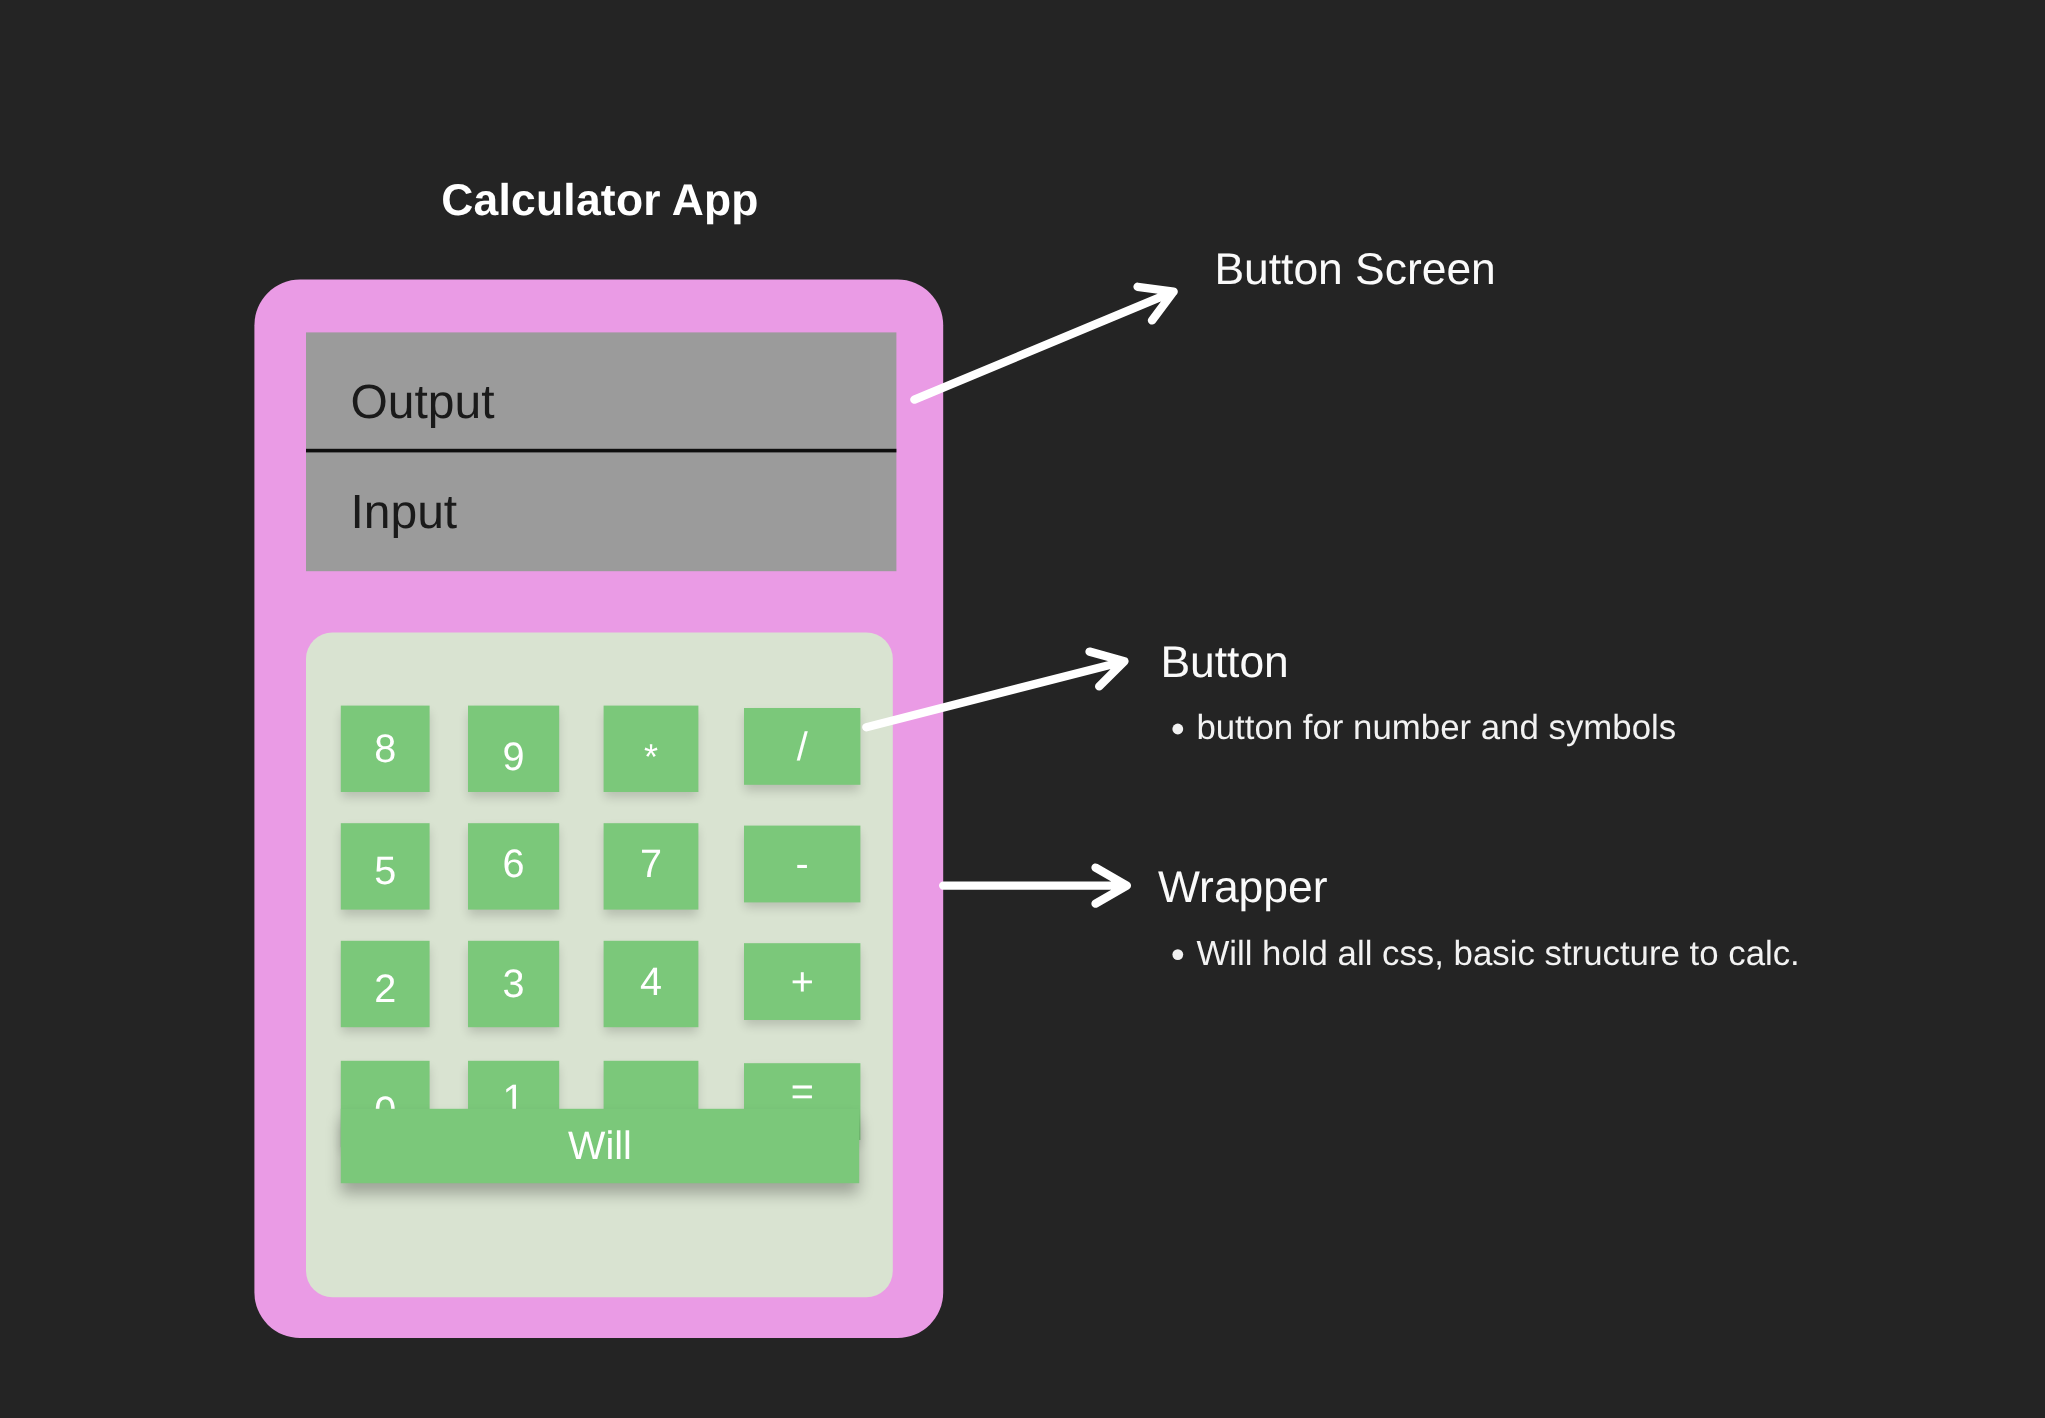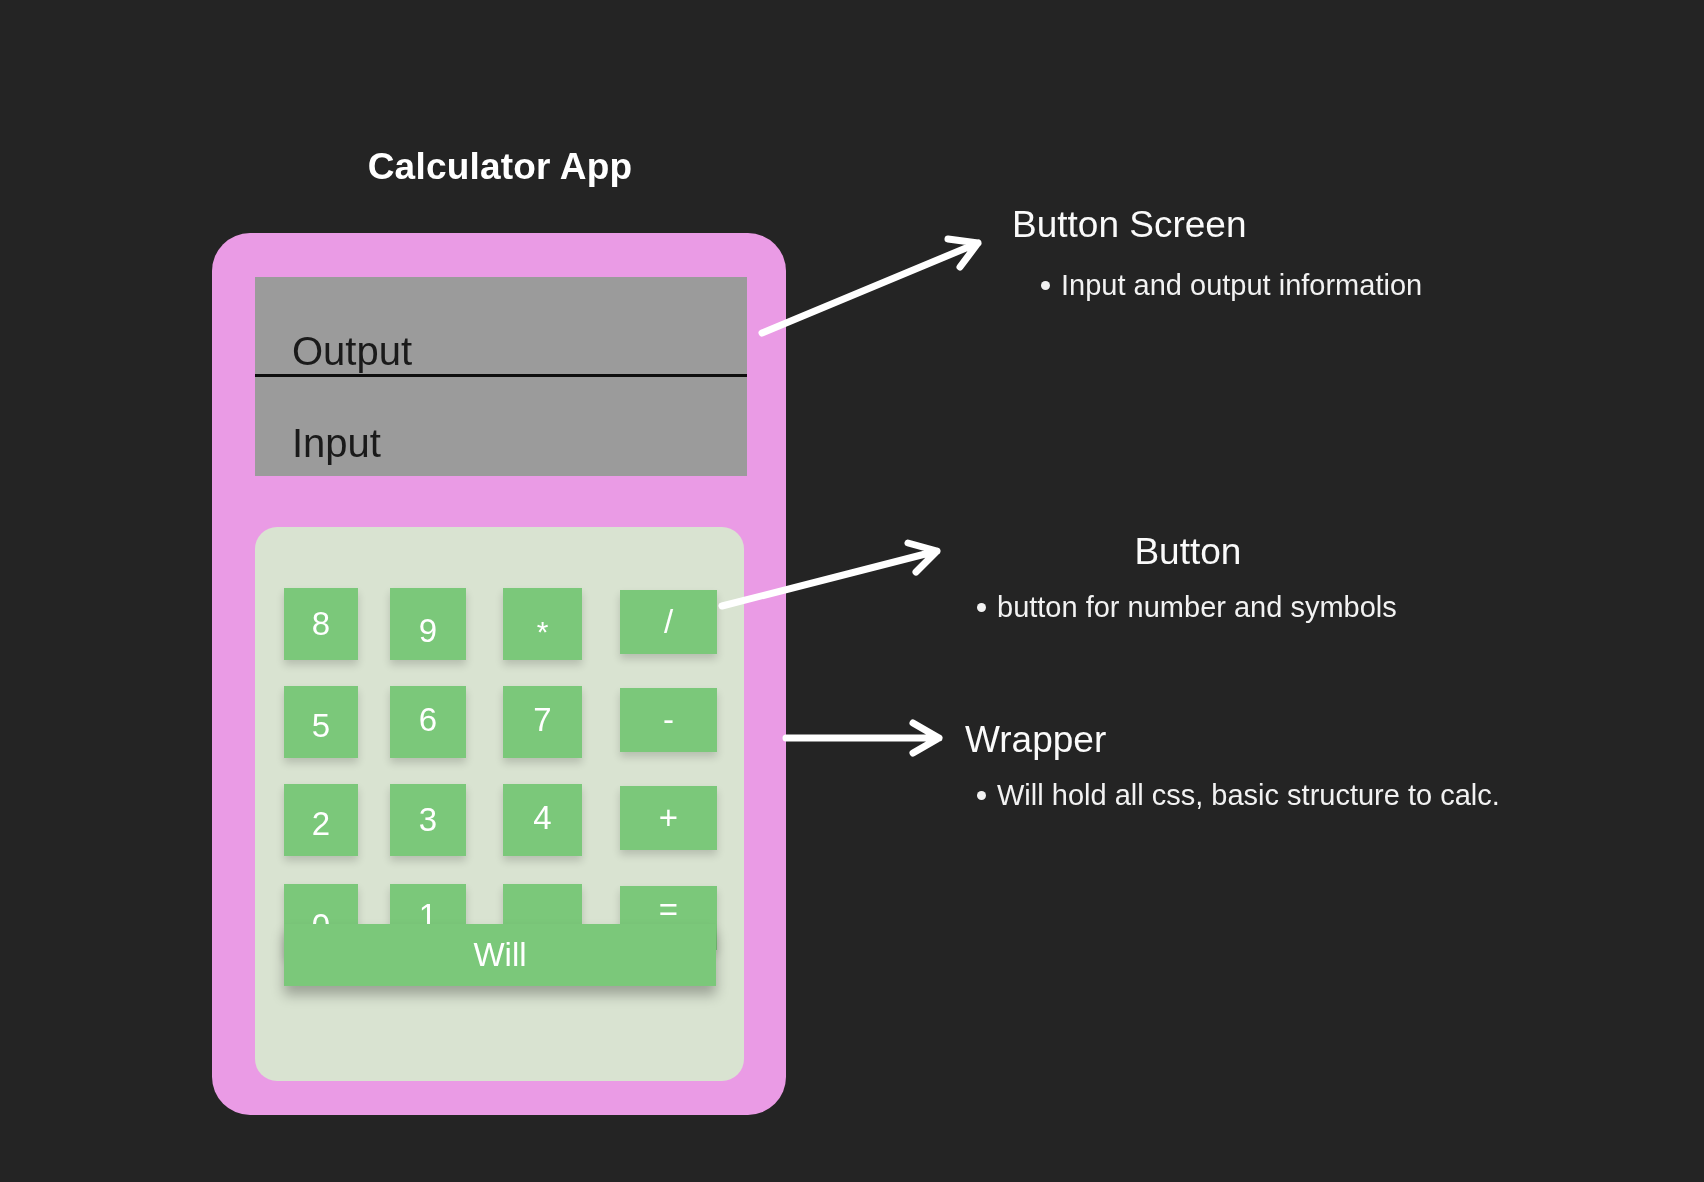--- a/index.html
+++ b/index.html
@@ -21,21 +21,21 @@
     background:var(--pink);border-radius:38px;
   }
   .screen{
     position:absolute;left:43px;top:44px;width:492px;height:199px;
     background:var(--gray);
   }
   .screen-half{position:absolute;left:0;width:100%;height:98px;}
   .screen-half.output{top:0;}
   .screen-half.input{top:100px;}
   .screen-label{
-    position:absolute;left:37px;color:var(--dark);font-size:40px;font-weight:500;margin-top:16px;
+    position:absolute;left:37px;color:var(--dark);font-size:40px;font-weight:500;
   }
   .screen-half.output .screen-label{top:36px;}
   .screen-half.input .screen-label{top:28px;}
   .screen-divider{position:absolute;left:0;top:97px;width:100%;height:3px;background:#0e0e0e;}
 
   .keypad{
     position:absolute;left:43px;top:294px;width:489px;height:554px;
     background:var(--pad);border-radius:22px;
   }
   .keys{position:absolute;left:29px;top:61px;width:433px;height:368px;}
@@ -55,21 +55,21 @@
   .ann{position:absolute;color:#fafafa;}
   .ann-heading{font-size:37px;font-weight:500;line-height:42px;white-space:nowrap;}
   .bullet{display:flex;align-items:center;white-space:nowrap;}
   .bullet-dot{
     width:9px;height:9px;border-radius:50%;background:#f2f2f2;flex:0 0 auto;
     margin-right:11px;
   }
   .bullet-text{font-size:29px;font-weight:400;color:#f2f2f2;line-height:34px;}
   .ann1{left:1012px;top:204px;}
   .ann1 .bullet{margin:22px 0 0 29px;}
-  .ann2{left:967px;top:531px;text-align:center;}
+  .ann2{left:967px;top:531px;}
   .ann2 .bullet{margin:17px 12px 0 10px;}
   .ann3{left:965px;top:719px;}
   .ann3 .bullet{margin:17px 0 0 12px;}
 
   #arrows{position:absolute;left:0;top:0;pointer-events:none;}
 </style>
 </head>
 <body>
 
 <div id="stage">
@@ -145,24 +145,20 @@
   </div>
 
   <svg id="arrows" width="1704" height="1182" viewBox="0 0 1704 1182">
     <path d="M762 333 L978 243 M948 239 L978 243 L960 267" fill="none" stroke="#ffffff" stroke-width="7" stroke-linecap="round" stroke-linejoin="round"></path>
     <path d="M722 606 L937 551 M908 543 L937 551 L916 572" fill="none" stroke="#ffffff" stroke-width="7" stroke-linecap="round" stroke-linejoin="round"></path>
     <path d="M786 738 L939 738 M913 723 L939 738 L913 753" fill="none" stroke="#ffffff" stroke-width="7" stroke-linecap="round" stroke-linejoin="round"></path>
   </svg>
 
   <div class="ann ann1">
     <div class="ann-heading">Button Screen</div>
-    <div class="bullet">
-      <span class="bullet-dot"></span>
-      <span class="bullet-text">Input and output information</span>
-    </div>
   </div>
 
   <div class="ann ann2">
     <div class="ann-heading">Button</div>
     <div class="bullet">
       <span class="bullet-dot"></span>
       <span class="bullet-text">button for number and symbols</span>
     </div>
   </div>
 

